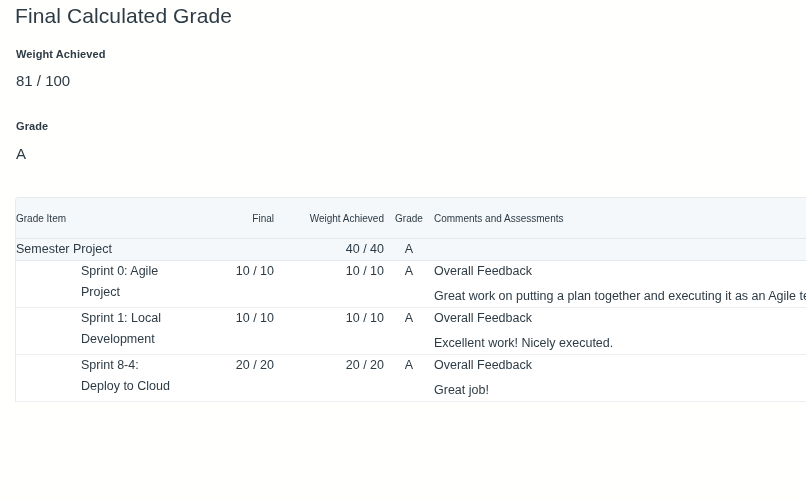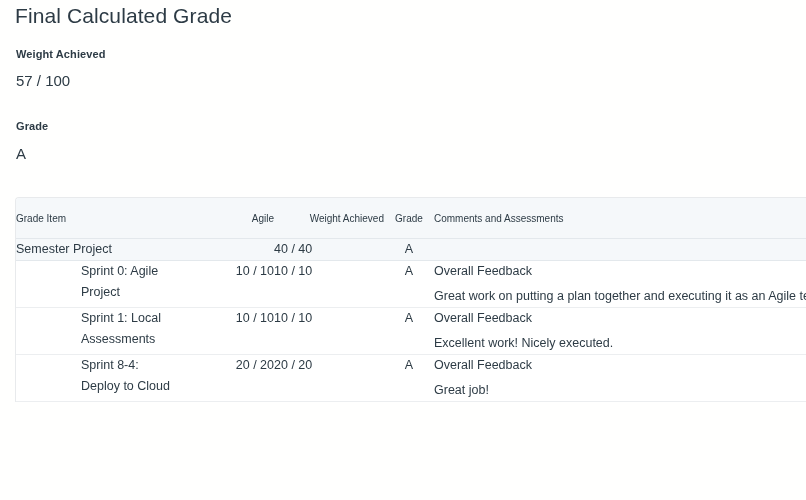--- a/index.html
+++ b/index.html
@@ -129,21 +129,21 @@
   }
   tr.row-item td {
     border-bottom: 1px solid #eceef0;
     padding-top: 12px;
     padding-bottom: 22px;
   }
 
   td.c-name       { padding-left: 13px; text-align: left; margin-top: 29px; }
   td.c-name.sub   { padding-left: 65px; }
   td.c-pts        { text-align: right; padding-right: 2px; }
-  td.c-wt         { padding-right: 25px; }
+  td.c-wt         { text-align: right; padding-right: 25px; }
   td.c-gr         { text-align: center; }
   td.c-co         { padding-left: 14px; text-align: left; }
 
   .cell-name-text {
     display: block;
     max-width: 92px;
     line-height: 21px;
   }
   td.c-name:not(.sub) .cell-name-text { max-width: 180px; }
 
@@ -159,38 +159,38 @@
   }
 </style>
 </head>
 <body>
 
 <div class="page">
 
   <h1 class="page-title">Final Calculated Grade</h1>
 
   <div class="field-label" id="label-weight">Weight Achieved</div>
-  <div class="field-value" id="value-weight">57 / 100</div>
+  <div class="field-value" id="value-weight">81 / 100</div>
 
   <div class="field-label" id="label-grade">Grade</div>
   <div class="field-value" id="value-grade">A</div>
 
   <div class="grades-table-wrap">
     <table class="grades">
       <colgroup>
         <col class="c-item">
           <col class="c-points">
           <col class="c-weight">
           <col class="c-grade">
           <col class="c-comm">
       </colgroup>
       <thead>
         <tr>
           <th class="h-item">Grade Item</th>
-          <th class="h-points">Agile</th>
+          <th class="h-points">Final</th>
           <th class="h-weight">Weight Achieved</th>
           <th class="h-grade">Grade</th>
           <th class="h-comm">Comments and Assessments</th>
         </tr>
       </thead>
       <tbody>
 
         <tr class="row-group">
           <td class="c-name">
             <span class="cell-name-text">Semester Project</span>
@@ -209,21 +209,21 @@
           <td class="c-wt">10 / 10</td>
           <td class="c-gr">A</td>
           <td class="c-co">
             <span class="comment-title">Overall Feedback</span>
             <span class="comment-body">Great work on putting a plan together and executing it as an Agile team!</span>
           </td>
         </tr>
 
         <tr class="row-item">
           <td class="c-name sub">
-            <span class="cell-name-text">Sprint 1: Local Assessments</span>
+            <span class="cell-name-text">Sprint 1: Local Development</span>
           </td>
           <td class="c-pts">10 / 10</td>
           <td class="c-wt">10 / 10</td>
           <td class="c-gr">A</td>
           <td class="c-co">
             <span class="comment-title">Overall Feedback</span>
             <span class="comment-body">Excellent work! Nicely executed.</span>
           </td>
         </tr>
 

